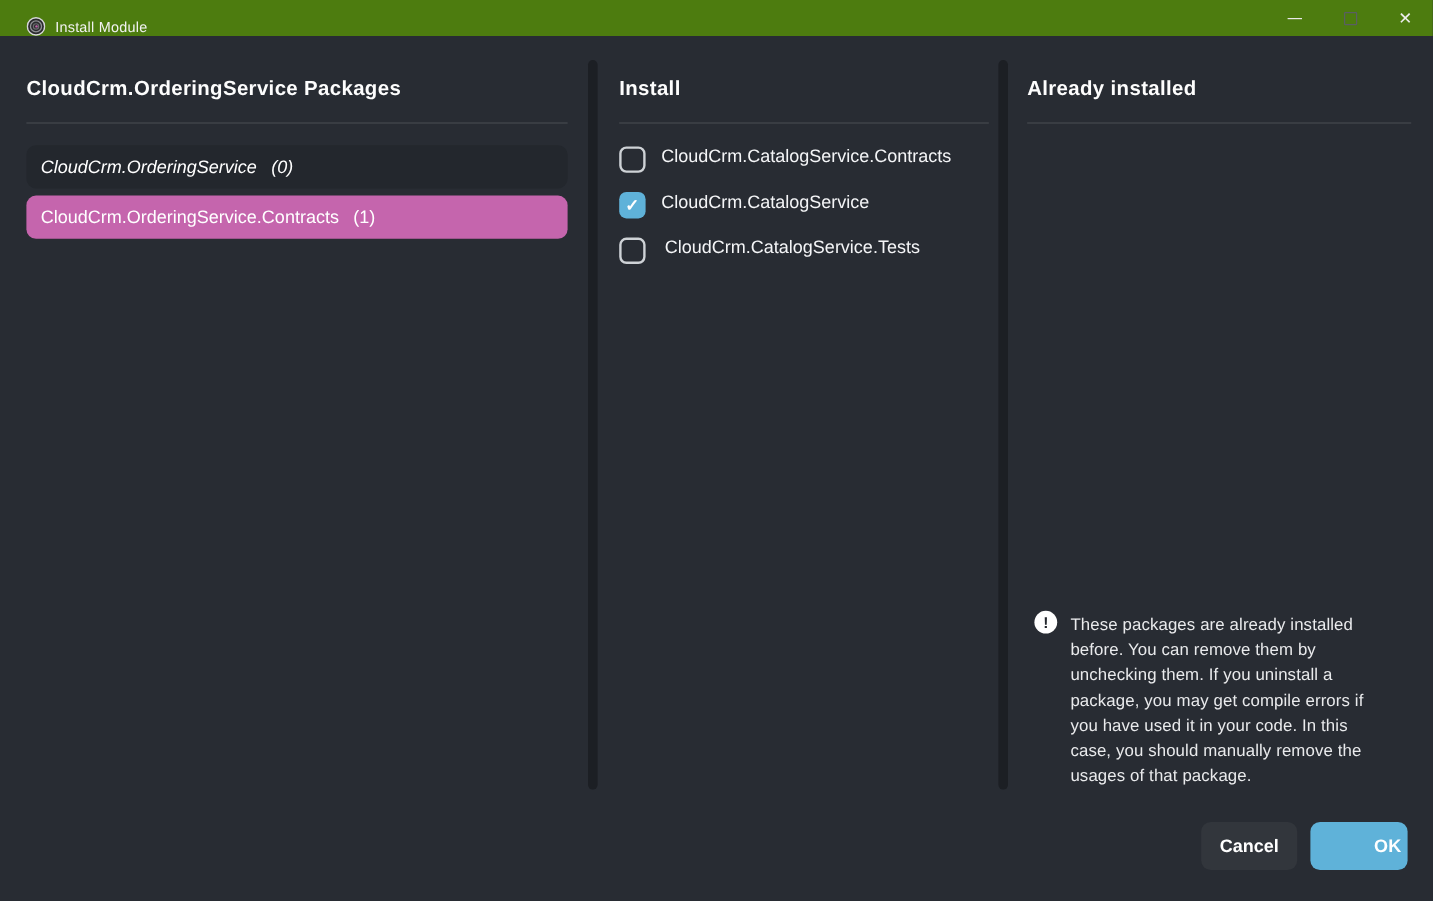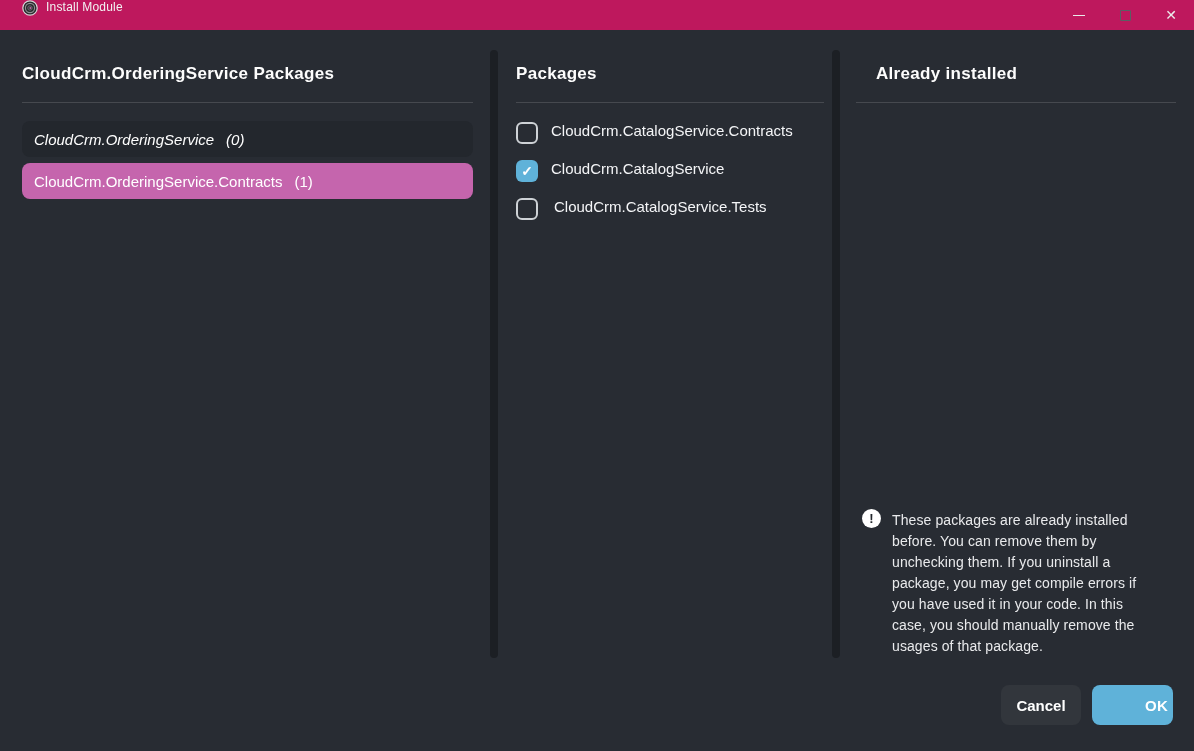--- a/index.html
+++ b/index.html
@@ -8,41 +8,41 @@
     background:#282c33;
     font-family:"Liberation Sans", sans-serif;
     color:#fff;
     overflow:hidden;
     position:relative;
   }
 
   
   .titlebar {
     position:absolute; left:0; top:0; width:1194px; height:30px;
-    background:#be185d;
-    display:flex; align-items:flex-start;
+    background:#4d7c0f;
+    display:flex; align-items:flex-end;
   }
   .app-icon { width:16px; height:16px; margin-left:22px; flex:0 0 auto; }
   .titlebar-title {
     margin-left:8px; font-size:12px; color:#f2f2f2; letter-spacing:.2px;
   }
   .titlebar-spacer { flex:1; }
   .win-btn {
     width:46px; height:30px; display:flex; align-items:center; justify-content:center;
     cursor:default;
   }
   .min-glyph { display:block; width:12px; height:0; border-top:1.6px solid #e9e9e9; }
   .max-glyph { display:block; width:11px; height:11px; border:1.4px solid #5a5e63; border-radius:1px; }
   .close-glyph { font-size:14px; color:#ecemethod; color:#ececec; line-height:1; }
 
   
   .panel-title { position:absolute; top:64px; font-size:17px; font-weight:700; color:#fdfdfd; letter-spacing:.3px; }
   .panel-title.col1 { left:22px; }
   .panel-title.col2 { left:516px; }
-  .panel-title.col3 { left:856px;margin-left:20px; }
+  .panel-title.col3 { left:856px; }
   .header-rule { position:absolute; top:102px; height:1px; background:rgba(255,255,255,0.14); }
   .rule1 { left:22px;  width:451px; }
   .rule2 { left:516px; width:308px; }
   .rule3 { left:856px; width:320px; }
 
   
   .v-divider { position:absolute; top:50px; width:8px; height:608px; background:#1c1f24; border-radius:4px; }
   .vd1 { left:490px; }
   .vd2 { left:832px; }
 
@@ -111,21 +111,21 @@
   </div>
   <div class="win-btn">
     <span class="max-glyph"></span>
   </div>
   <div class="win-btn">
     <span class="close-glyph">✕</span>
   </div>
 </div>
 
 <div class="panel-title col1">CloudCrm.OrderingService Packages</div>
-<div class="panel-title col2">Packages</div>
+<div class="panel-title col2">Install</div>
 <div class="panel-title col3">Already installed</div>
 <div class="header-rule rule1"></div>
 <div class="header-rule rule2"></div>
 <div class="header-rule rule3"></div>
 
 <div class="v-divider vd1"></div>
 <div class="v-divider vd2"></div>
 
 <div class="module-row unselected">
   <span>CloudCrm.OrderingService</span>

